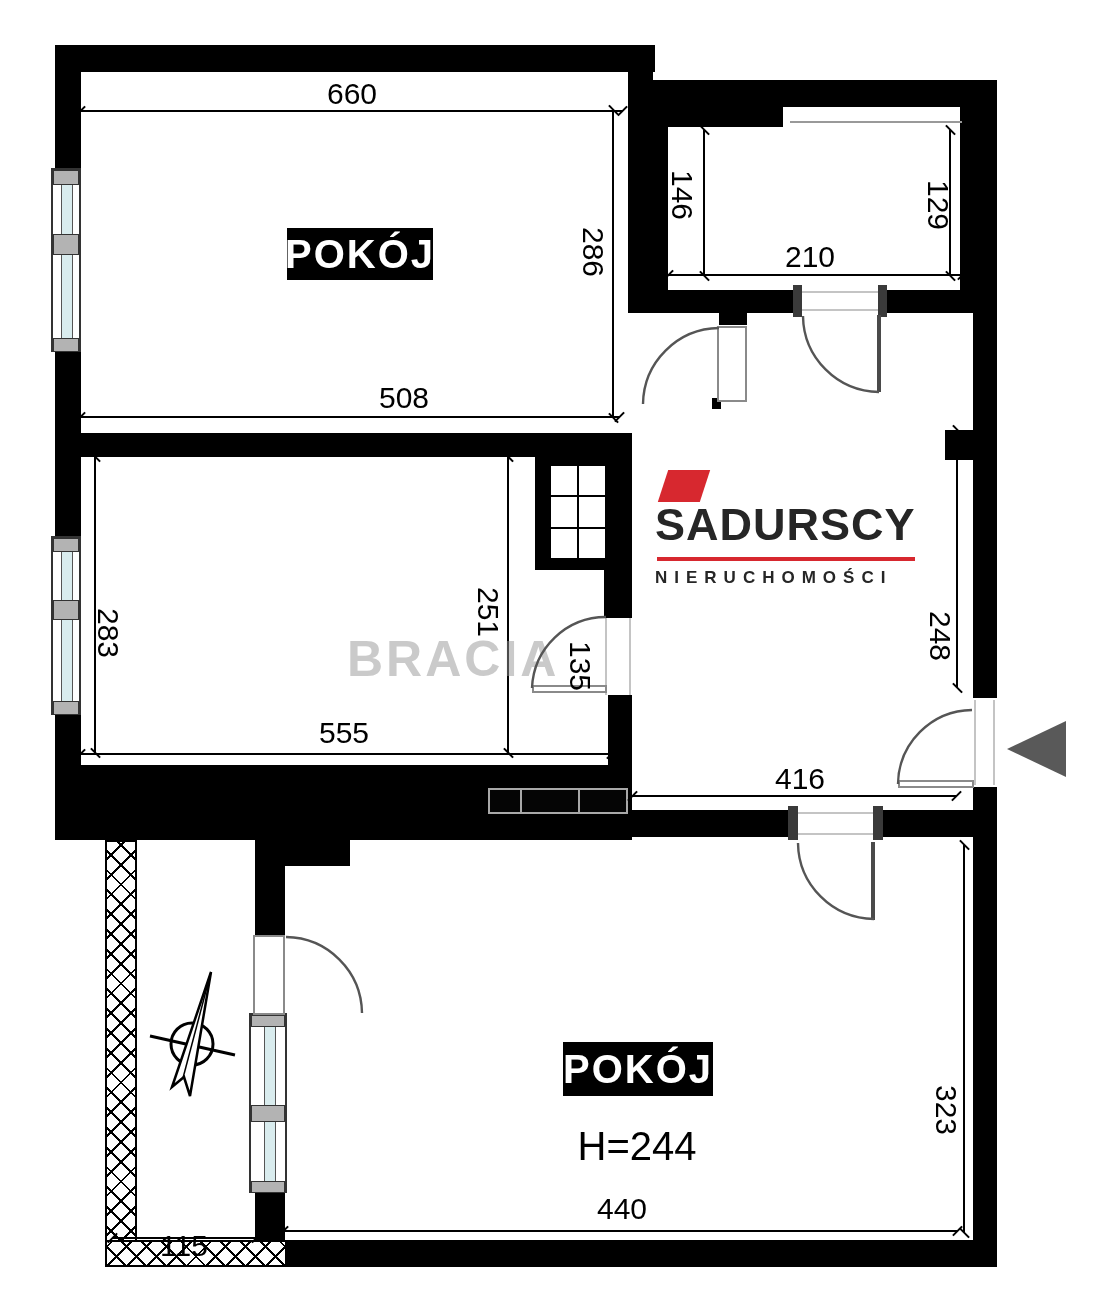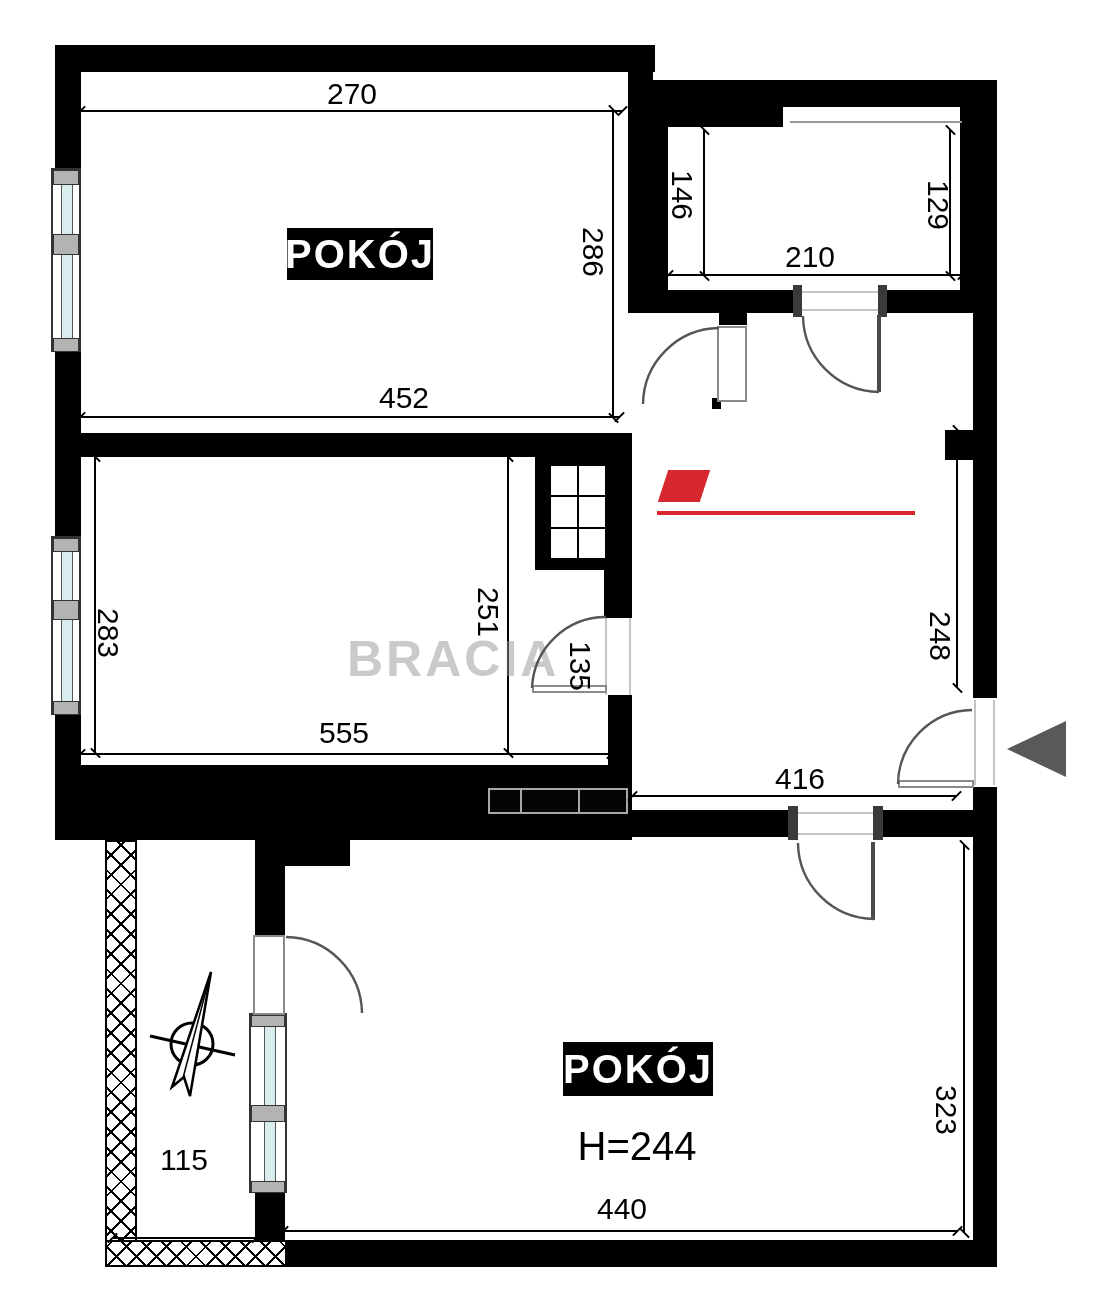--- a/index.html
+++ b/index.html
@@ -147,45 +147,47 @@
   <div class="dl dl-h" style="left:80px;top:753px;width:532px;height:2px"></div>
   <div class="dl dl-v" style="left:703px;top:130px;width:2px;height:146px"></div>
   <div class="dl dl-v" style="left:949px;top:130px;width:2px;height:146px"></div>
   <div class="dl dl-h" style="left:668px;top:274px;width:295px;height:2px"></div>
   <div class="dl dl-v" style="left:956px;top:430px;width:2px;height:258px"></div>
   <div class="dl dl-h" style="left:632px;top:795px;width:325px;height:2px"></div>
   <div class="dl dl-v" style="left:963px;top:845px;width:2px;height:388px"></div>
   <div class="dl dl-h" style="left:283px;top:1230px;width:675px;height:2px"></div>
   <div class="dl dl-h" style="left:112px;top:1237px;width:145px;height:2px"></div>
 
-  <div class="dim" style="left:352px;top:94px">270</div>
+  <div class="dim" style="left:352px;top:94px">660</div>
   <div class="dim dimv" style="left:593px;top:252px">286</div>
-  <div class="dim" style="left:404px;top:398px">452</div>
+  <div class="dim" style="left:404px;top:398px">508</div>
   <div class="dim dimv" style="left:108px;top:633px">283</div>
   <div class="dim dimv" style="left:488px;top:612px">251</div>
   <div class="dim" style="left:344px;top:733px">555</div>
   <div class="dim dimv" style="left:580px;top:666px">135</div>
   <div class="dim dimv" style="left:682px;top:195px">146</div>
   <div class="dim dimv" style="left:938px;top:205px">129</div>
   <div class="dim" style="left:810px;top:257px">210</div>
   <div class="dim dimv" style="left:940px;top:636px">248</div>
   <div class="dim" style="left:800px;top:779px">416</div>
   <div class="dim dimv" style="left:946px;top:1110px">323</div>
   <div class="dim" style="left:622px;top:1209px">440</div>
-  <div class="dim" style="left:184px;top:1160px">115</div>
+  <div class="dim" style="left:184px;top:1246px">115</div>
 
   <div class="roomlabel" style="left:287px;top:228px;width:146px;height:52px">POKÓJ</div>
   <div class="roomlabel" style="left:563px;top:1042px;width:150px;height:54px">POKÓJ</div>
   <div class="hnote" style="left:637px;top:1146px">H=244</div>
 
   <div id="logo">
     <div class="l1">
       <span class="mark" style="background:#d7282f"></span>
     </div>
+    <div class="l2">SADURSCY</div>
     <div class="rule" style="background:#d7282f"></div>
+    <div class="l3">NIERUCHOMOŚCI</div>
   </div>
 
   <div id="watermark">BRACIA</div>
 
   <svg id="overlay" width="1109" height="1311" viewBox="0 0 1109 1311">
     <g fill="none" stroke="#555" stroke-width="2.4">
       <path d="M 643 404 A 77 77 0 0 1 719 328"></path>
       <path d="M 803 316 A 77 77 0 0 0 879 392"></path>
       <path d="M 532 688 A 74 74 0 0 1 606 617"></path>
       <path d="M 798 843 A 77 77 0 0 0 874 919"></path>

